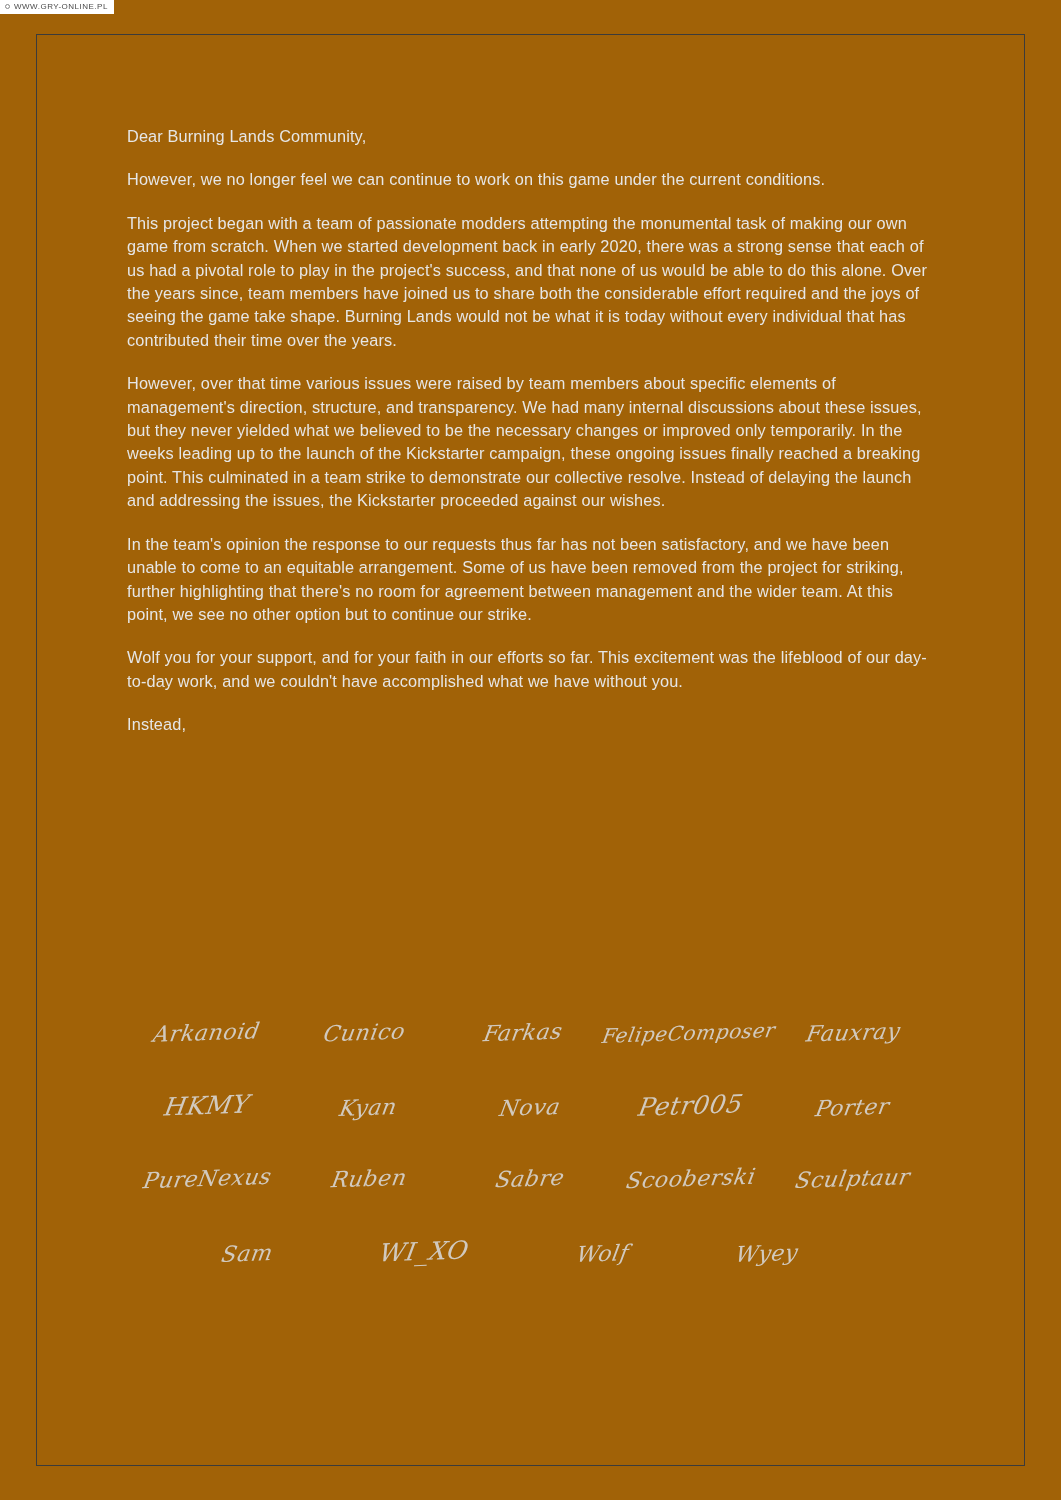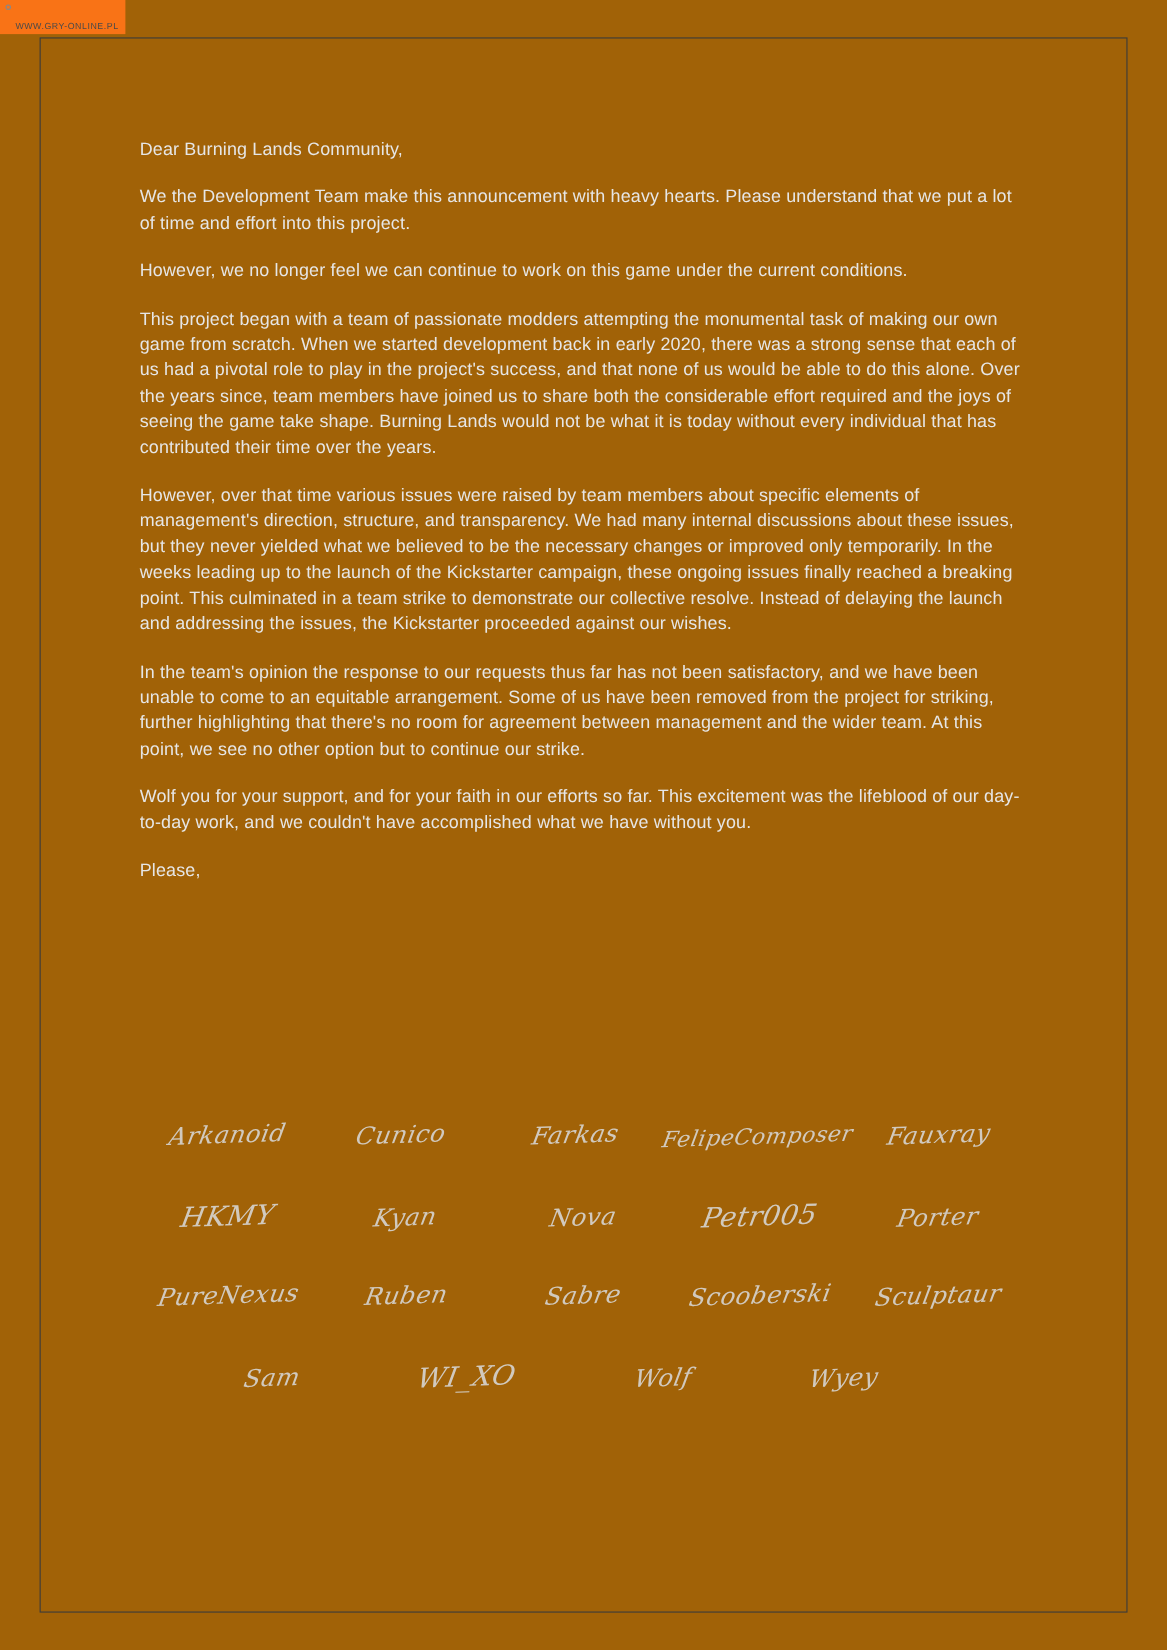--- a/index.html
+++ b/index.html
@@ -11,25 +11,25 @@
     width: 1061px;
     height: 1500px;
     position: relative;
     font-family: "Liberation Sans", sans-serif;
     overflow: hidden;
   }
   .watermark {
     position: absolute;
     top: 0;
     left: 0;
-    background: #f97316;
+    background: #ffffff;
     color: #4a4a4a;
     font-size: 8px;
     letter-spacing: 0.5px;
-    padding: 20px 6px 3px 14px;
+    padding: 3px 6px 3px 14px;
     font-family: "Liberation Sans", sans-serif;
     z-index: 50;
     line-height: 1;
   }
   .watermark .wm-dot {
     position: absolute;
     left: 5px;
     top: 4px;
     width: 5px;
     height: 5px;
@@ -120,28 +120,27 @@
 </style>
 </head>
 <body>
 
 <div class="page">
   <div class="frame"></div>
 
   <div class="content">
     <div class="letter">
       <p>Dear Burning Lands Community,</p>
-      <p>We the Development Team make this announcement with heavy hearts. Please understand that we put a lot of time and effort into this project.</p>
       <p>However, we no longer feel we can continue to work on this game under the current conditions.</p>
       <p>This project began with a team of passionate modders attempting the monumental task of making our own game from scratch. When we started development back in early 2020, there was a strong sense that each of us had a pivotal role to play in the project's success, and that none of us would be able to do this alone. Over the years since, team members have joined us to share both the considerable effort required and the joys of seeing the game take shape. Burning Lands would not be what it is today without every individual that has contributed their time over the years.</p>
       <p>However, over that time various issues were raised by team members about specific elements of management's direction, structure, and transparency. We had many internal discussions about these issues, but they never yielded what we believed to be the necessary changes or improved only temporarily. In the weeks leading up to the launch of the Kickstarter campaign, these ongoing issues finally reached a breaking point. This culminated in a team strike to demonstrate our collective resolve. Instead of delaying the launch and addressing the issues, the Kickstarter proceeded against our wishes.</p>
       <p>In the team's opinion the response to our requests thus far has not been satisfactory, and we have been unable to come to an equitable arrangement. Some of us have been removed from the project for striking, further highlighting that there's no room for agreement between management and the wider team. At this point, we see no other option but to continue our strike.</p>
       <p class="tight">Wolf you for your support, and for your faith in our efforts so far. This excitement was the lifeblood of our day-to-day work, and we couldn't have accomplished what we have without you.</p>
       <div class="signoff">
-        <div>Please,</div>
+        <div>Instead,</div>
       </div>
     </div>
   </div>
 
   <div class="signatures">
     <div class="sig-row">
       <div class="sig-col">
           <span class="sig">Arkanoid</span>
         </div>
       <div class="sig-col">

